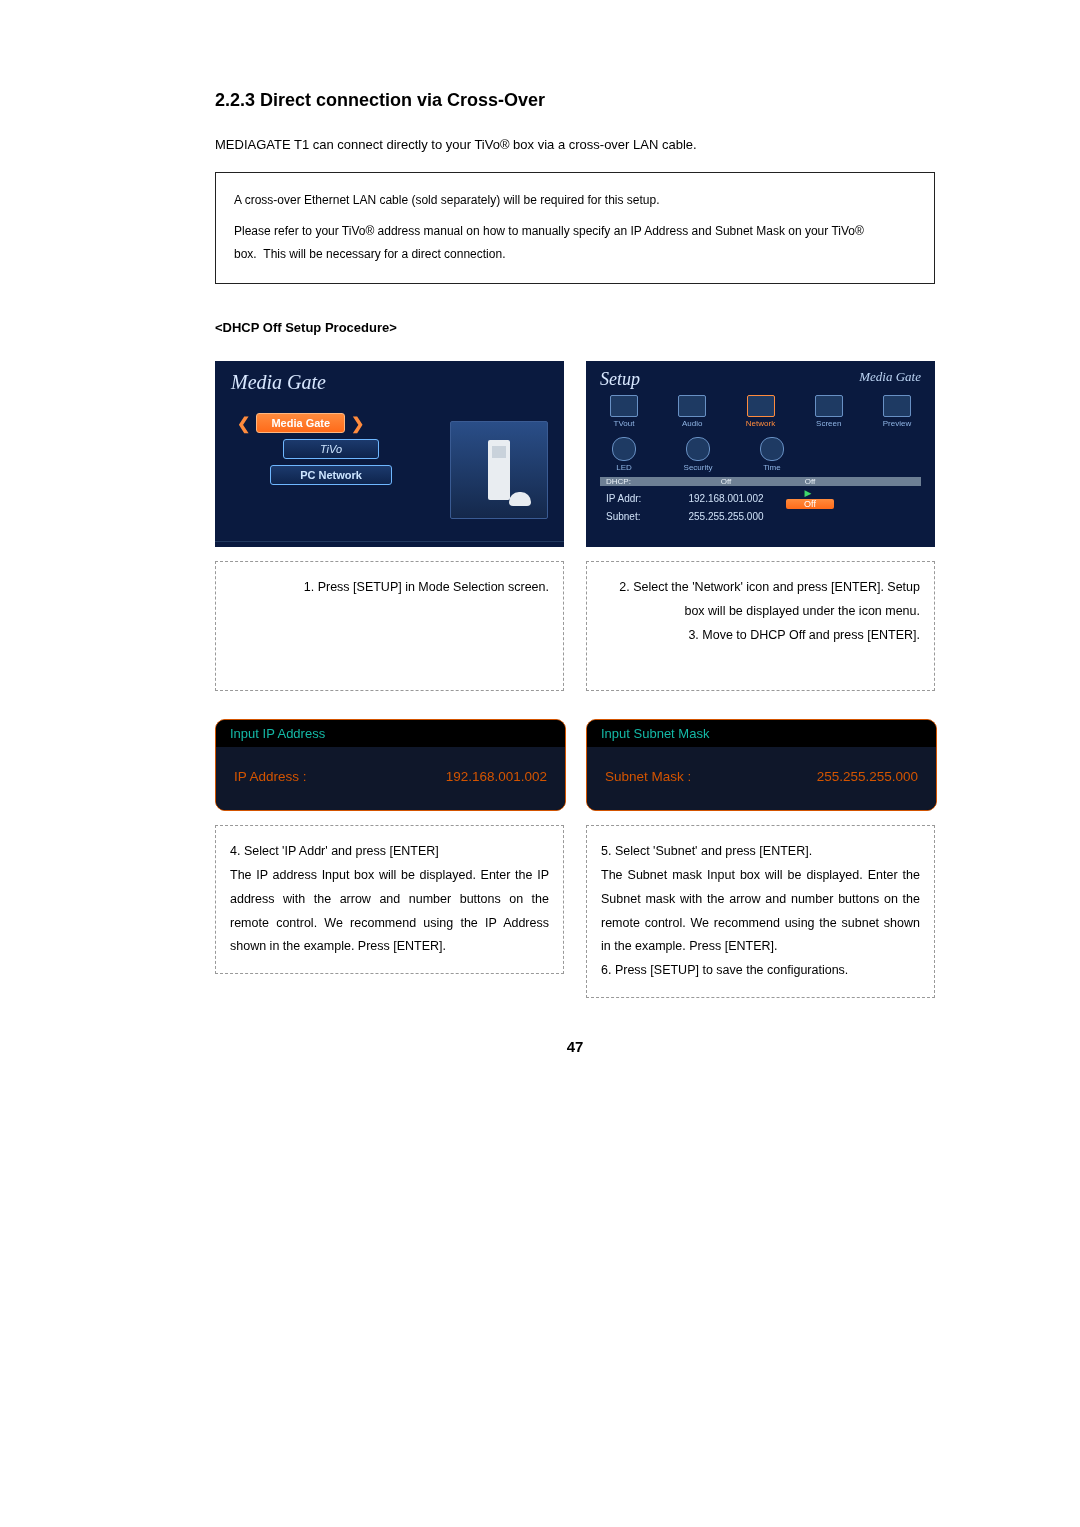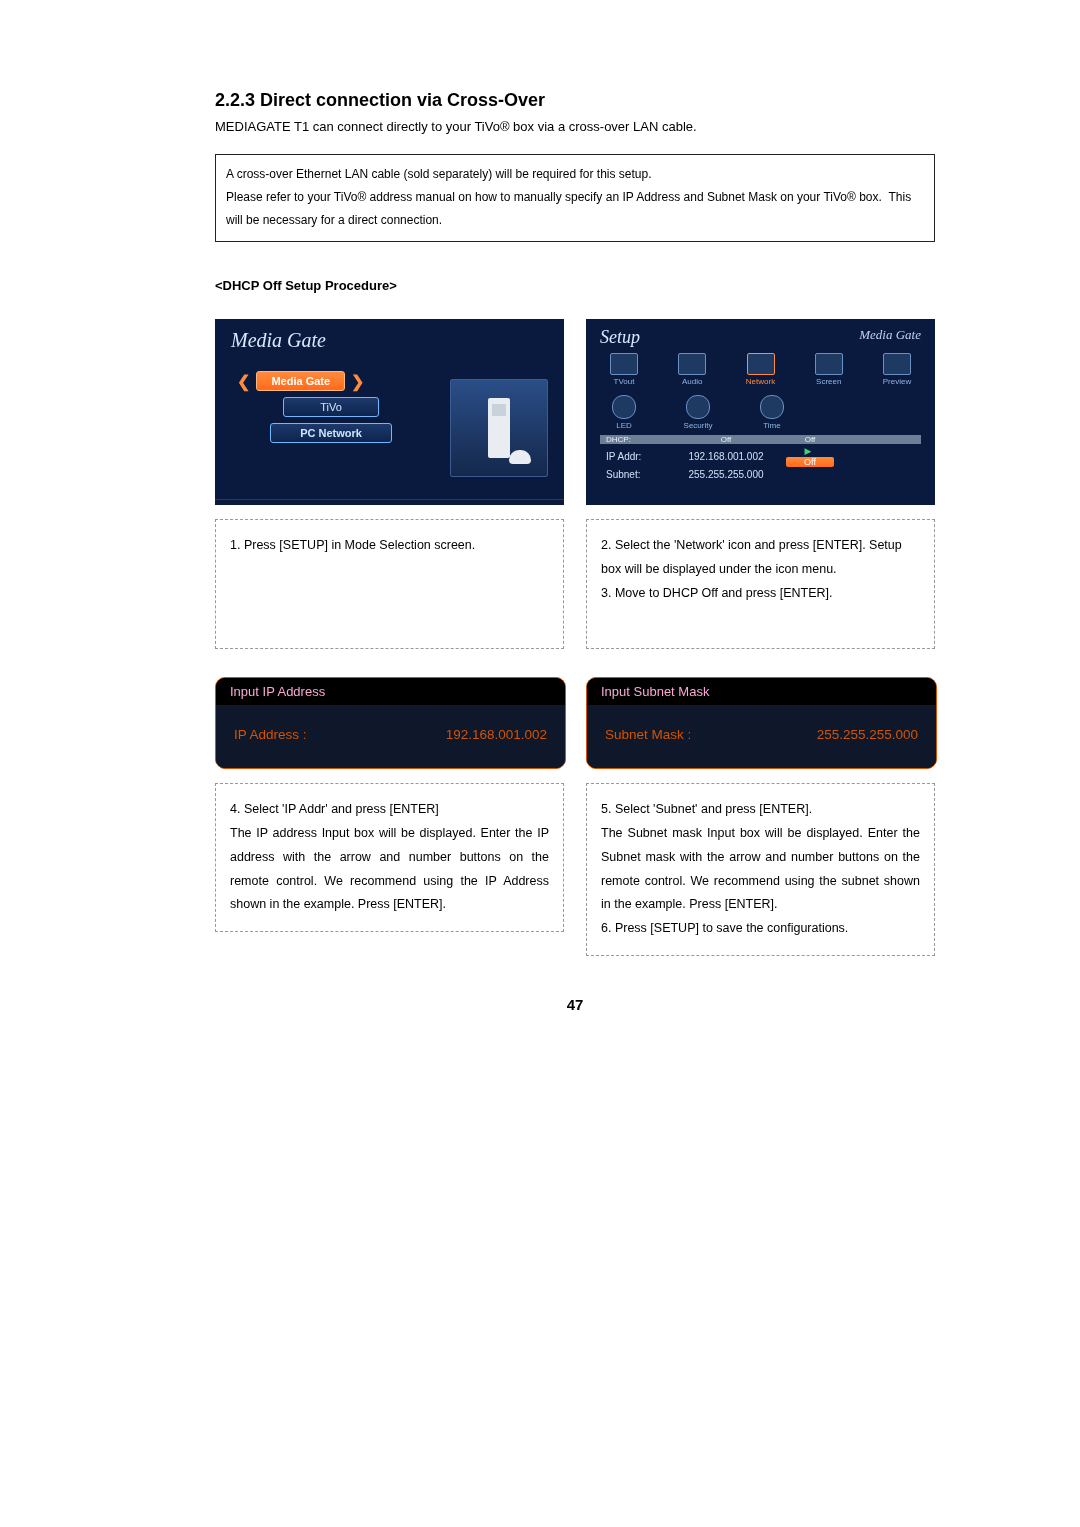--- a/index.html
+++ b/index.html
@@ -1,21 +1,21 @@
 <!DOCTYPE html>
 <html><head>
 <meta charset="utf-8">
 <style>
   html,body{margin:0;padding:0;background:#fff;}
   body{width:1080px;height:1527px;font-family:Arial,Helvetica,sans-serif;font-size:14px;color:#000;position:relative;}
   .page{position:absolute;left:215px;top:90px;width:720px;}
-  .h{font-weight:bold;font-size:18px;margin-bottom:8px;}
+  .h{font-weight:bold;font-size:18px;margin-bottom:26px;}
   .intro{font-size:13px;margin-bottom:20px;}
   .note-box{border:1px solid #222;padding:8px 10px 10px 10px;font-size:12px;line-height:1.9;}
-  .note-box p{margin:0;}
+  .note-box p{margin:8px;}
   .indent{text-indent:16px;display:inline;}
   .subhead{text-align:left;font-weight:bold;font-size:13px;margin:36px 0 26px 0;}
   .grid{display:flex;gap:22px;}
   .col{width:349px;}
   .shot{width:349px;height:186px;background:#0a1a3f;position:relative;border-radius:0;overflow:hidden;}
 
   
   .s1-title{position:absolute;top:10px;left:16px;color:#d9e8ff;font-family:'Brush Script MT',cursive;font-style:italic;font-size:20px;}
   .s1-body{position:absolute;left:16px;top:46px;width:200px;}
   .s1-btn{display:flex;align-items:center;margin:6px 0;}
@@ -40,28 +40,28 @@
   .s2-ib2{width:22px;height:22px;border:1px solid #6890c4;background:#1e3a63;border-radius:11px;margin-bottom:2px;}
   .s2-panel{position:absolute;top:116px;left:14px;right:14px;font-size:10px;color:#cfe1f7;font-family:Arial;}
   .s2-row{display:flex;align-items:center;padding:1px 6px;}
   .s2-row .l{width:60px;}
   .s2-row .v{width:120px;text-align:center;}
   .s2-off{width:48px;text-align:center;}
   .s2-hdr{background:#6d7f94;color:#e9f0f7;font-size:8px;padding:0 6px;}
   .s2-sel-off{background:linear-gradient(#ff8b3d,#ff6b1a);color:#fff;border-radius:2px;padding:0 6px;font-size:9px;display:inline-block;width:36px;text-align:center;}
   .s2-tri{color:#3fd66b;margin-right:4px;font-size:9px;}
 
-  .cap{border:1px dashed #999;margin-top:14px;padding:14px 14px;font-size:12.5px;line-height:1.9;text-align:left;}
+  .cap{border:1px dashed #999;margin-top:14px;padding:14px 14px;font-size:12.5px;line-height:1.9;text-align:right;}
   .cap p{margin:0;}
   .cap.tall{min-height:100px;}
   .cap4{text-align:justify;}
 
   
   .ipbox{width:349px;border:1px solid #d35400;border-radius:10px;overflow:hidden;background:#000;}
-  .ipbox-hd{background:#000;color:#f9a8d4;padding:6px 14px;font-size:13px;font-family:Arial;}
+  .ipbox-hd{background:#000;color:#14b8a6;padding:6px 14px;font-size:13px;font-family:Arial;}
   .ipbox-body{padding:22px 18px 26px 18px;display:flex;justify-content:space-between;color:#d35400;background:#0f172a;font-size:13.5px;}
   .pagenum{text-align:center;font-weight:bold;font-size:15px;margin-top:40px;width:720px;}
 </style>
 </head>
 <body>
 
 <div class="page">
   <div class="h">2.2.3 Direct connection via Cross-Over</div>
   <div class="intro">MEDIAGATE T1 can connect directly to your TiVo® box via a cross-over LAN cable.</div>
 
@@ -75,21 +75,21 @@
   <div class="grid">
     <div class="col">
       <div class="shot">
         <div class="s1-title">Media Gate</div>
         <div class="s1-body">
           <div class="s1-btn">
             <span class="s1-arrow">❮</span>
             <span class="s1-pill s1-sel">Media Gate</span>
             <span class="s1-arrow">❯</span>
           </div>
-          <div class="s1-btn" style="justify-content:center;">
+          <div class="s1-btn" style="justify-content:center;font-style:italic;">
             <span class="s1-pill" style="width:74px;text-align:center;">TiVo</span>
           </div>
           <div class="s1-btn" style="justify-content:center;">
             <span class="s1-pill" style="width:100px;text-align:center;font-weight:bold;">PC Network</span>
           </div>
         </div>
         <div class="s1-img">
           <div class="s1-dev"></div>
           <div class="s1-mouse"></div>
         </div>

